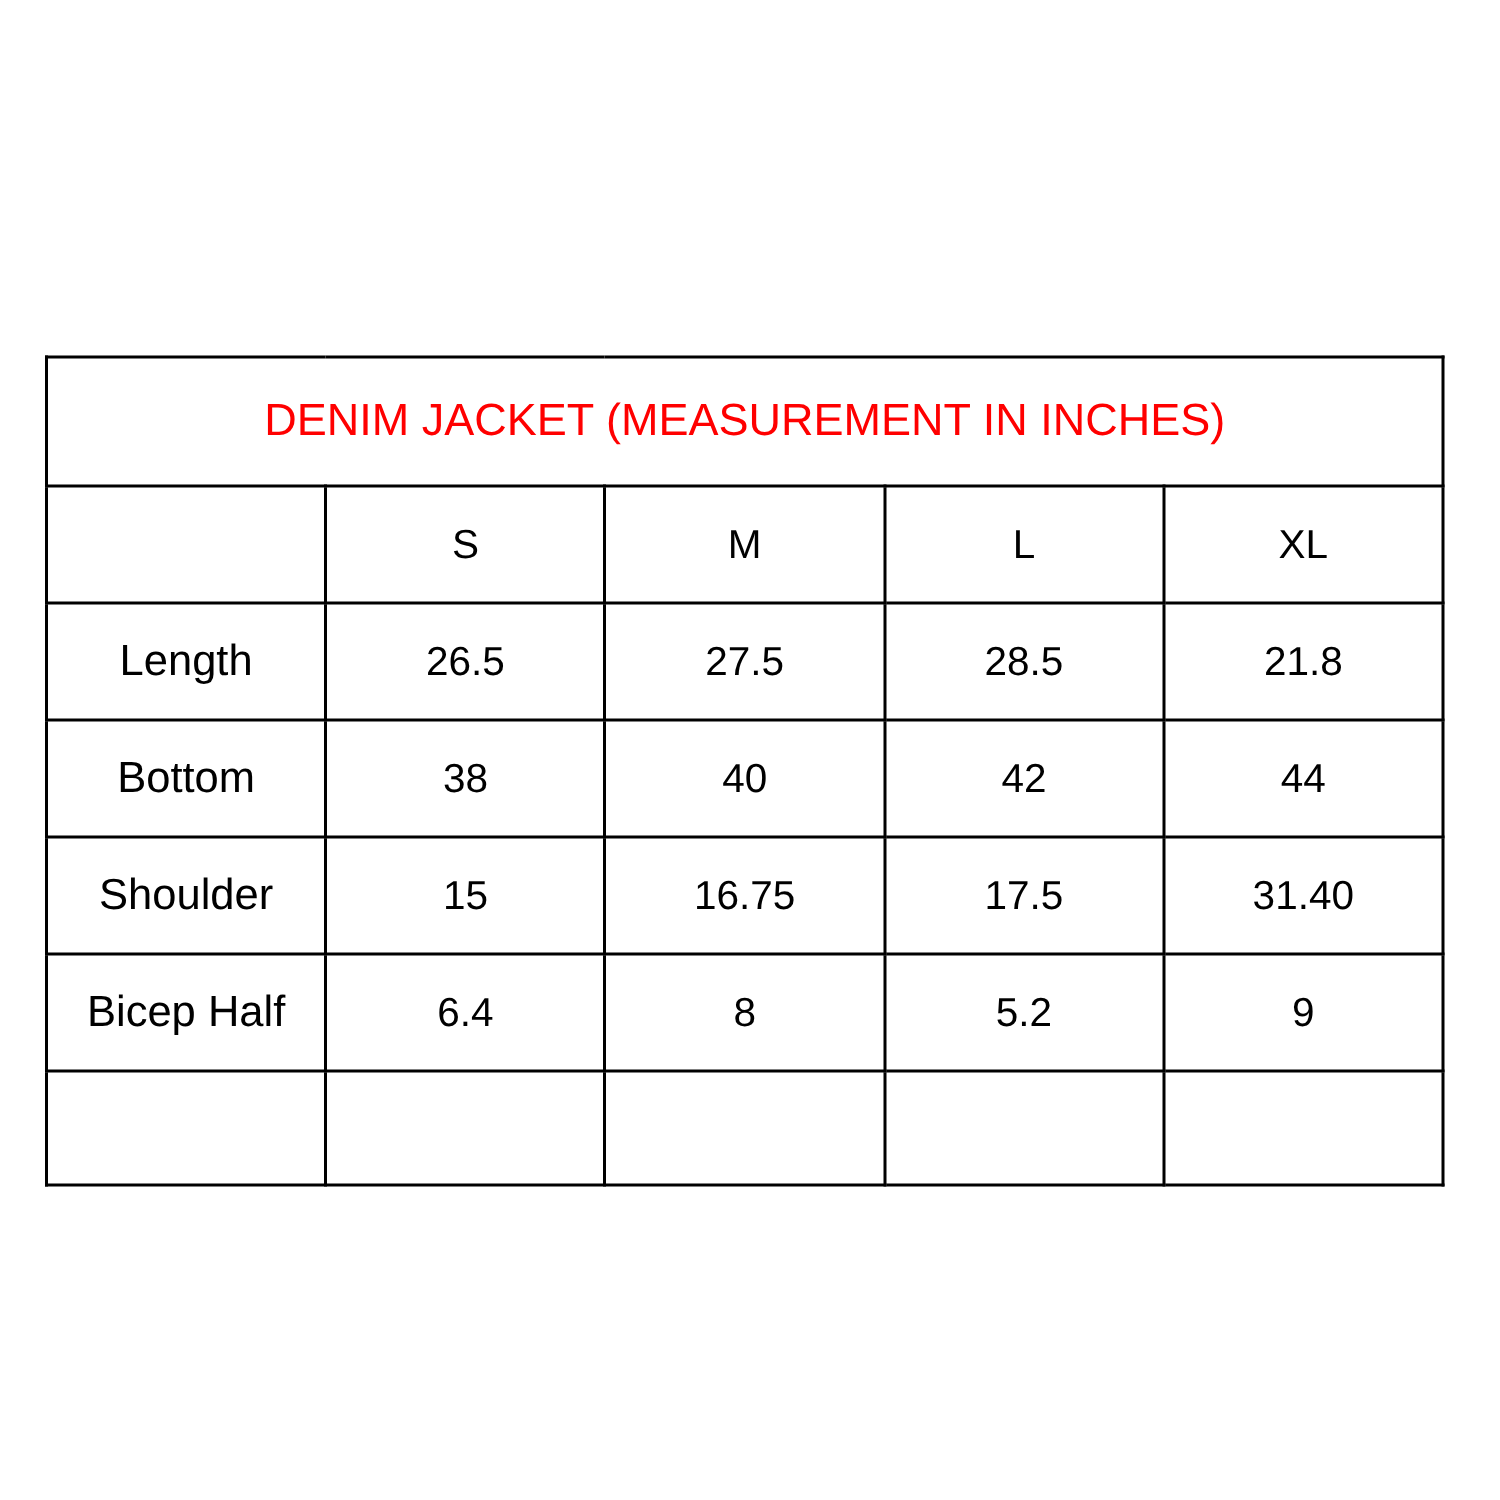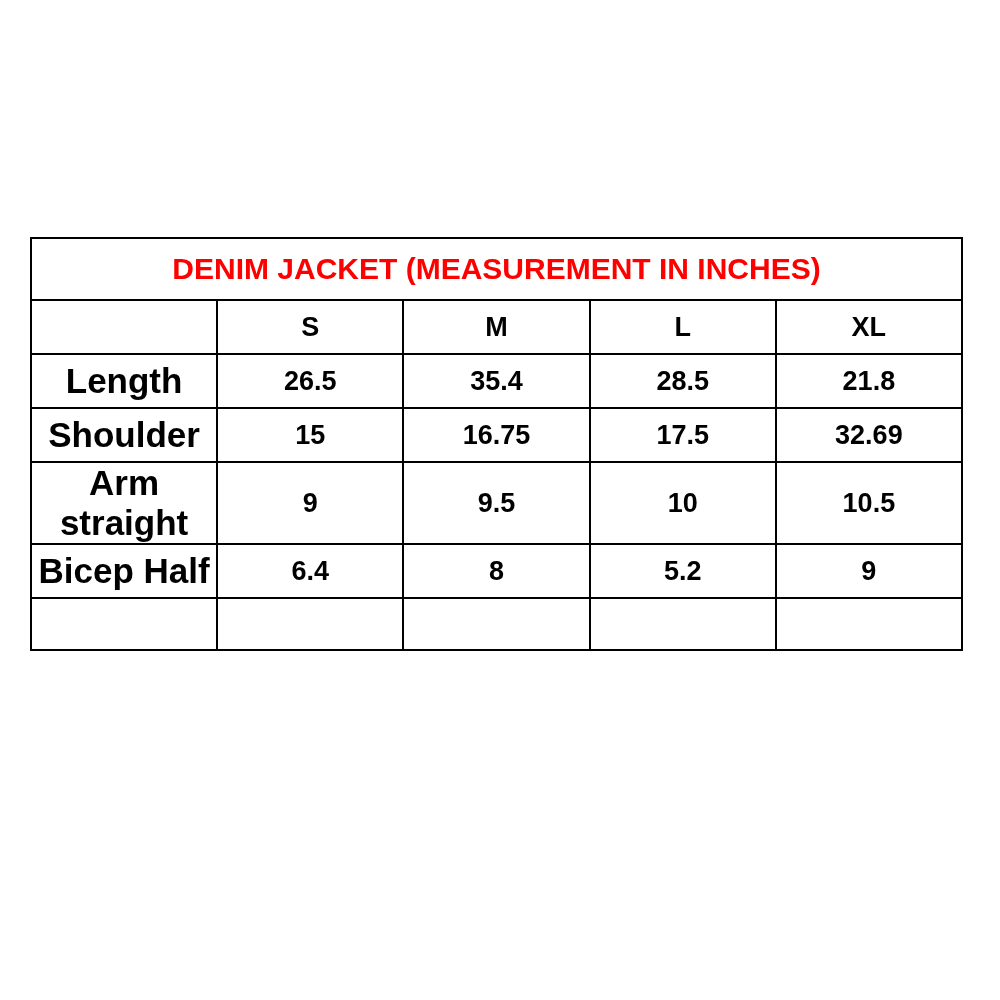--- a/index.html
+++ b/index.html
@@ -28,45 +28,45 @@
   table.size-table {
     border-collapse: collapse;
     width: 933px;
     table-layout: fixed;
     background: #ffffff;
   }
 
   table.size-table td,
   table.size-table th {
     border: 2px solid #000000;
-    padding: 0;
+    padding: 12px;
     text-align: center;
     vertical-align: middle;
     color: #000000;
-    font-weight: bold;
+    font-weight: normal;
   }
 
   .title-cell {
     height: 60px;
     color: #ff0000 !important;
     font-size: 30px;
     font-weight: bold;
     letter-spacing: 0px;
   }
 
   .col-label { width: 410px; }
   .col-size  { width: 130px; }
 
   .head-row td {
     height: 52px;
     font-size: 27px;
   }
 
   .label-cell {
-    font-size: 35px;
+    font-size: 29px;
     font-weight: bold;
     height: 52px;
   }
 
   .value-cell {
     font-size: 27px;
     font-weight: normal;
     height: 52px;
     margin-left: 12px;
   }
@@ -89,42 +89,42 @@
           <td class="col-label"></td>
           <td class="col-size">S</td>
           <td class="col-size">M</td>
           <td class="col-size">L</td>
           <td class="col-size">XL</td>
         </tr>
 
         <tr>
           <td class="label-cell">Length</td>
           <td class="value-cell">26.5</td>
-          <td class="value-cell">35.4</td>
+          <td class="value-cell">27.5</td>
           <td class="value-cell">28.5</td>
           <td class="value-cell">21.8</td>
         </tr>
 
 
+        <tr>
+          <td class="label-cell">Bottom</td>
+          <td class="value-cell">38</td>
+          <td class="value-cell">40</td>
+          <td class="value-cell">42</td>
+          <td class="value-cell">44</td>
+        </tr>
 
         <tr>
           <td class="label-cell">Shoulder</td>
           <td class="value-cell">15</td>
           <td class="value-cell">16.75</td>
           <td class="value-cell">17.5</td>
-          <td class="value-cell">32.69</td>
+          <td class="value-cell">31.40</td>
         </tr>
 
-        <tr>
-          <td class="label-cell">Arm straight</td>
-          <td class="value-cell">9</td>
-          <td class="value-cell">9.5</td>
-          <td class="value-cell">10</td>
-          <td class="value-cell">10.5</td>
-        </tr>
 
 
         <tr>
           <td class="label-cell">Bicep Half</td>
           <td class="value-cell">6.4</td>
           <td class="value-cell">8</td>
           <td class="value-cell">5.2</td>
           <td class="value-cell">9</td>
         </tr>
 

